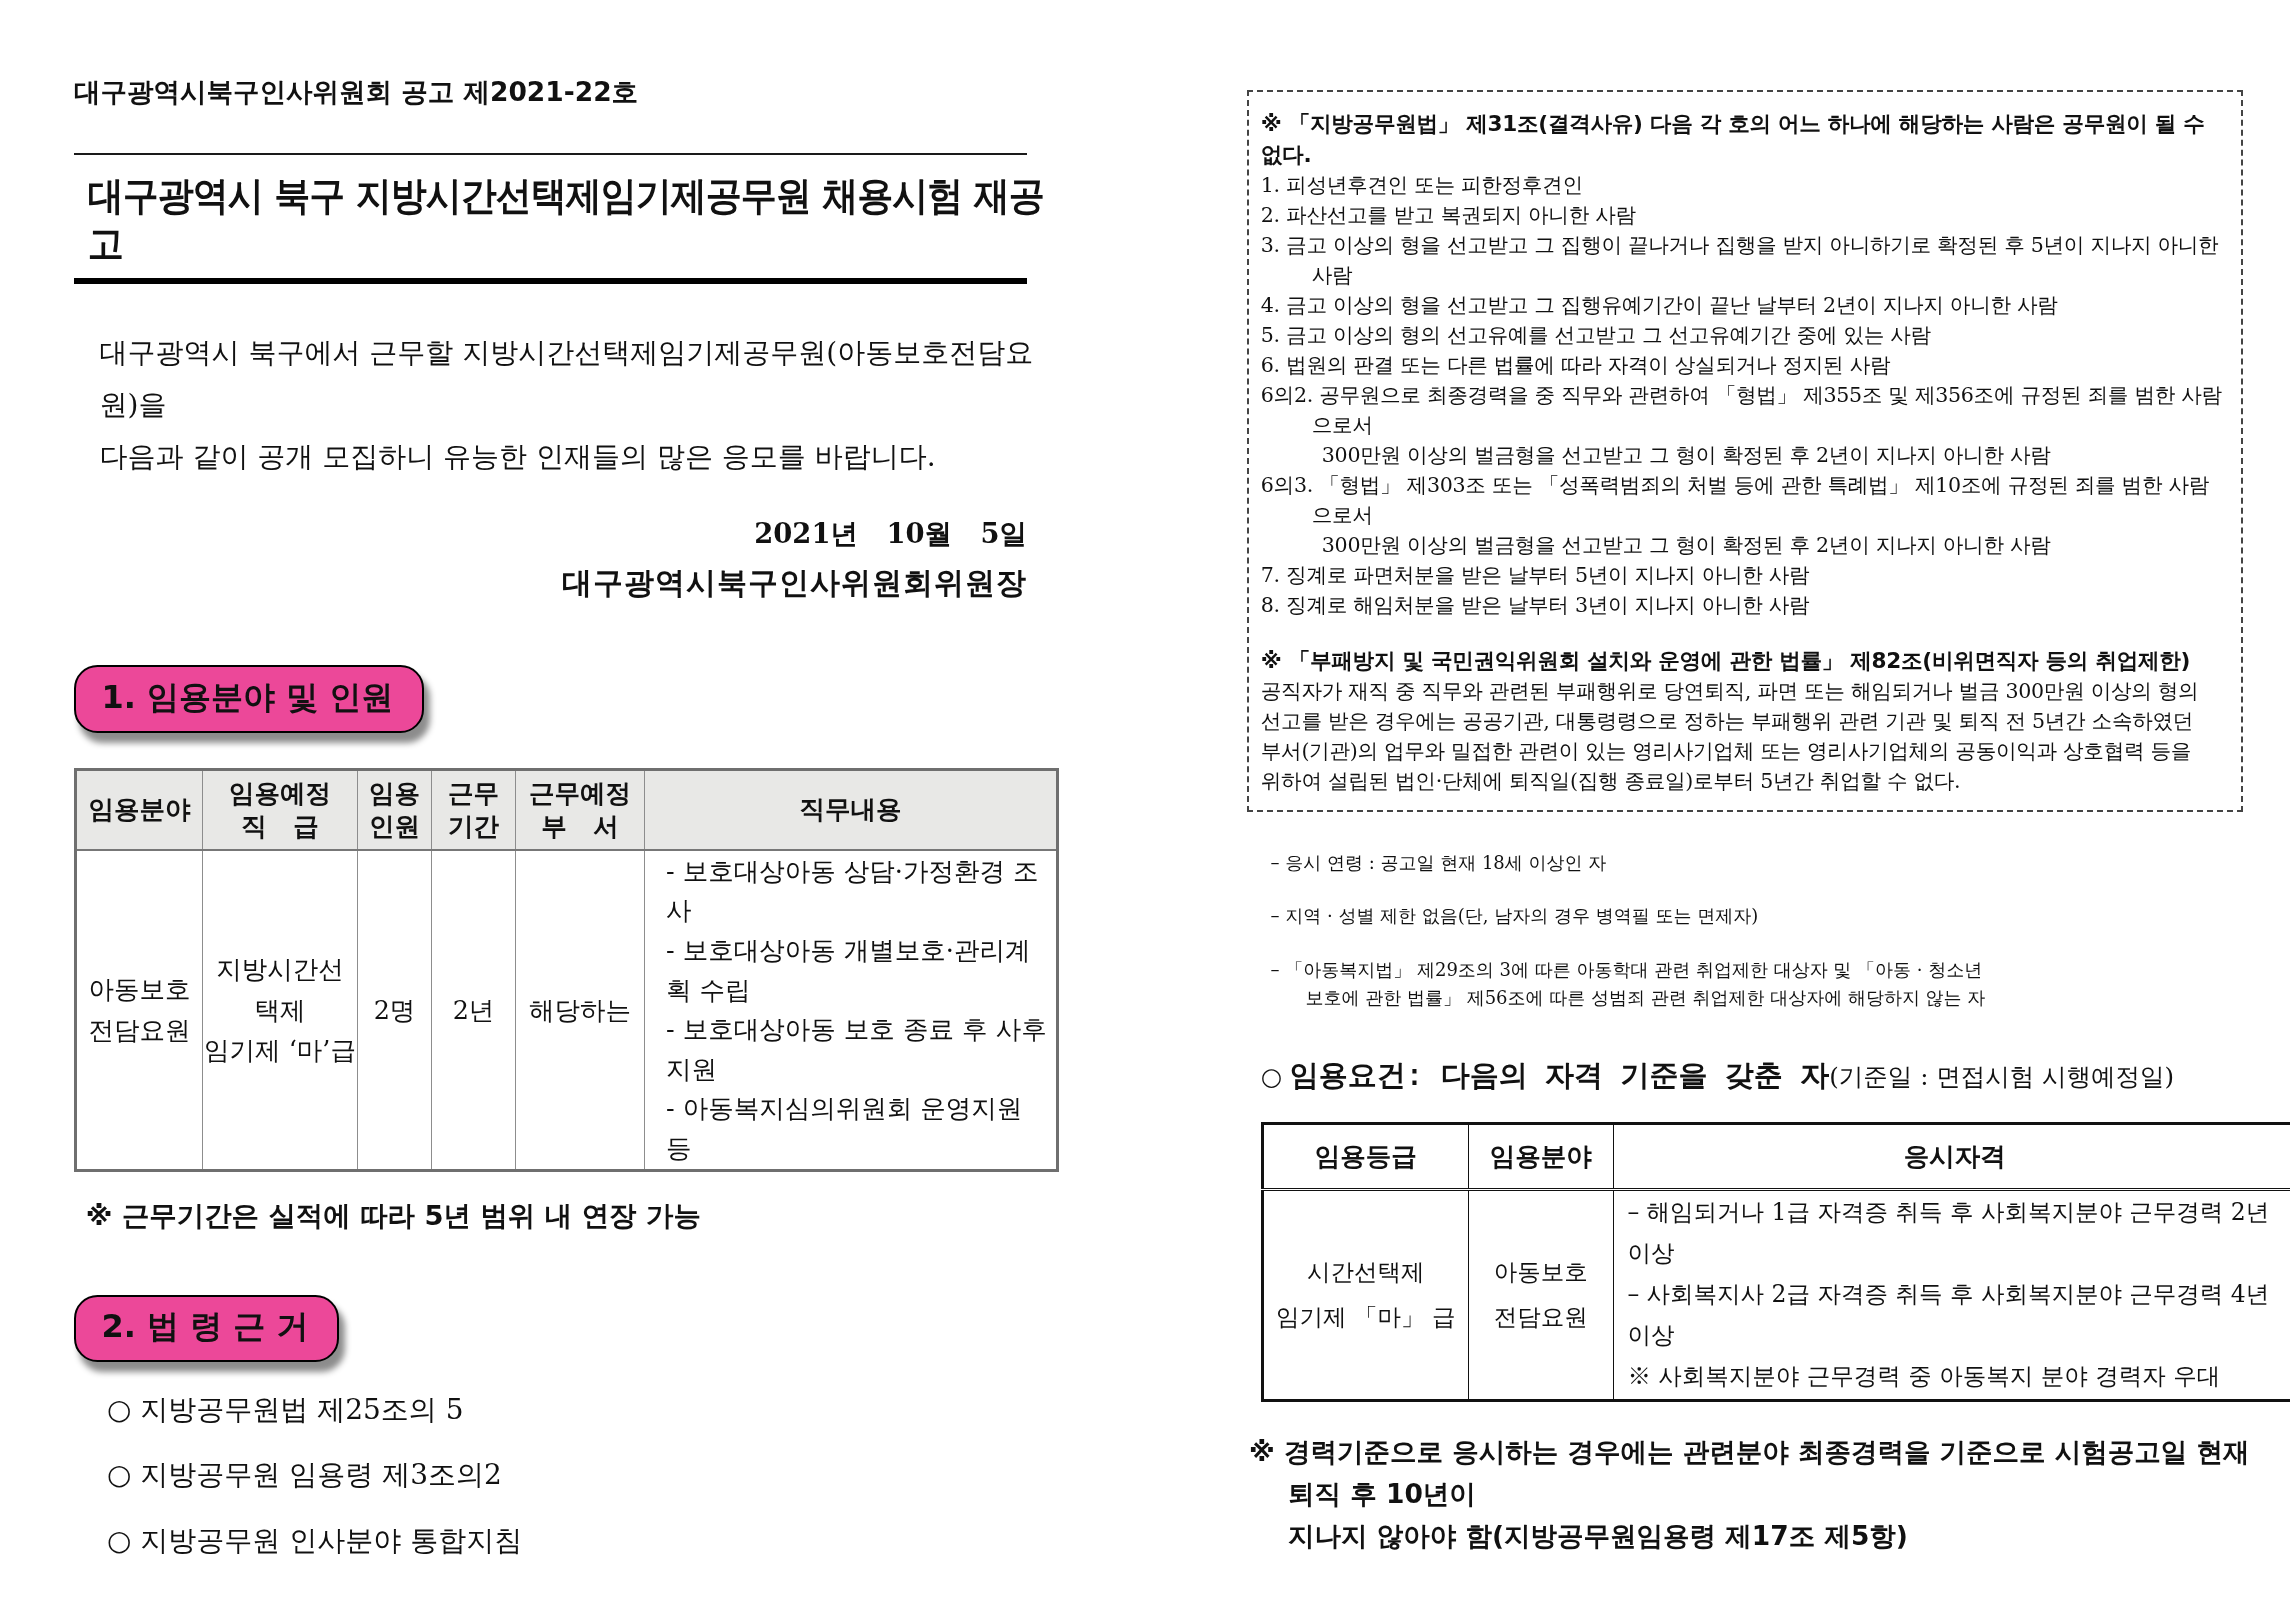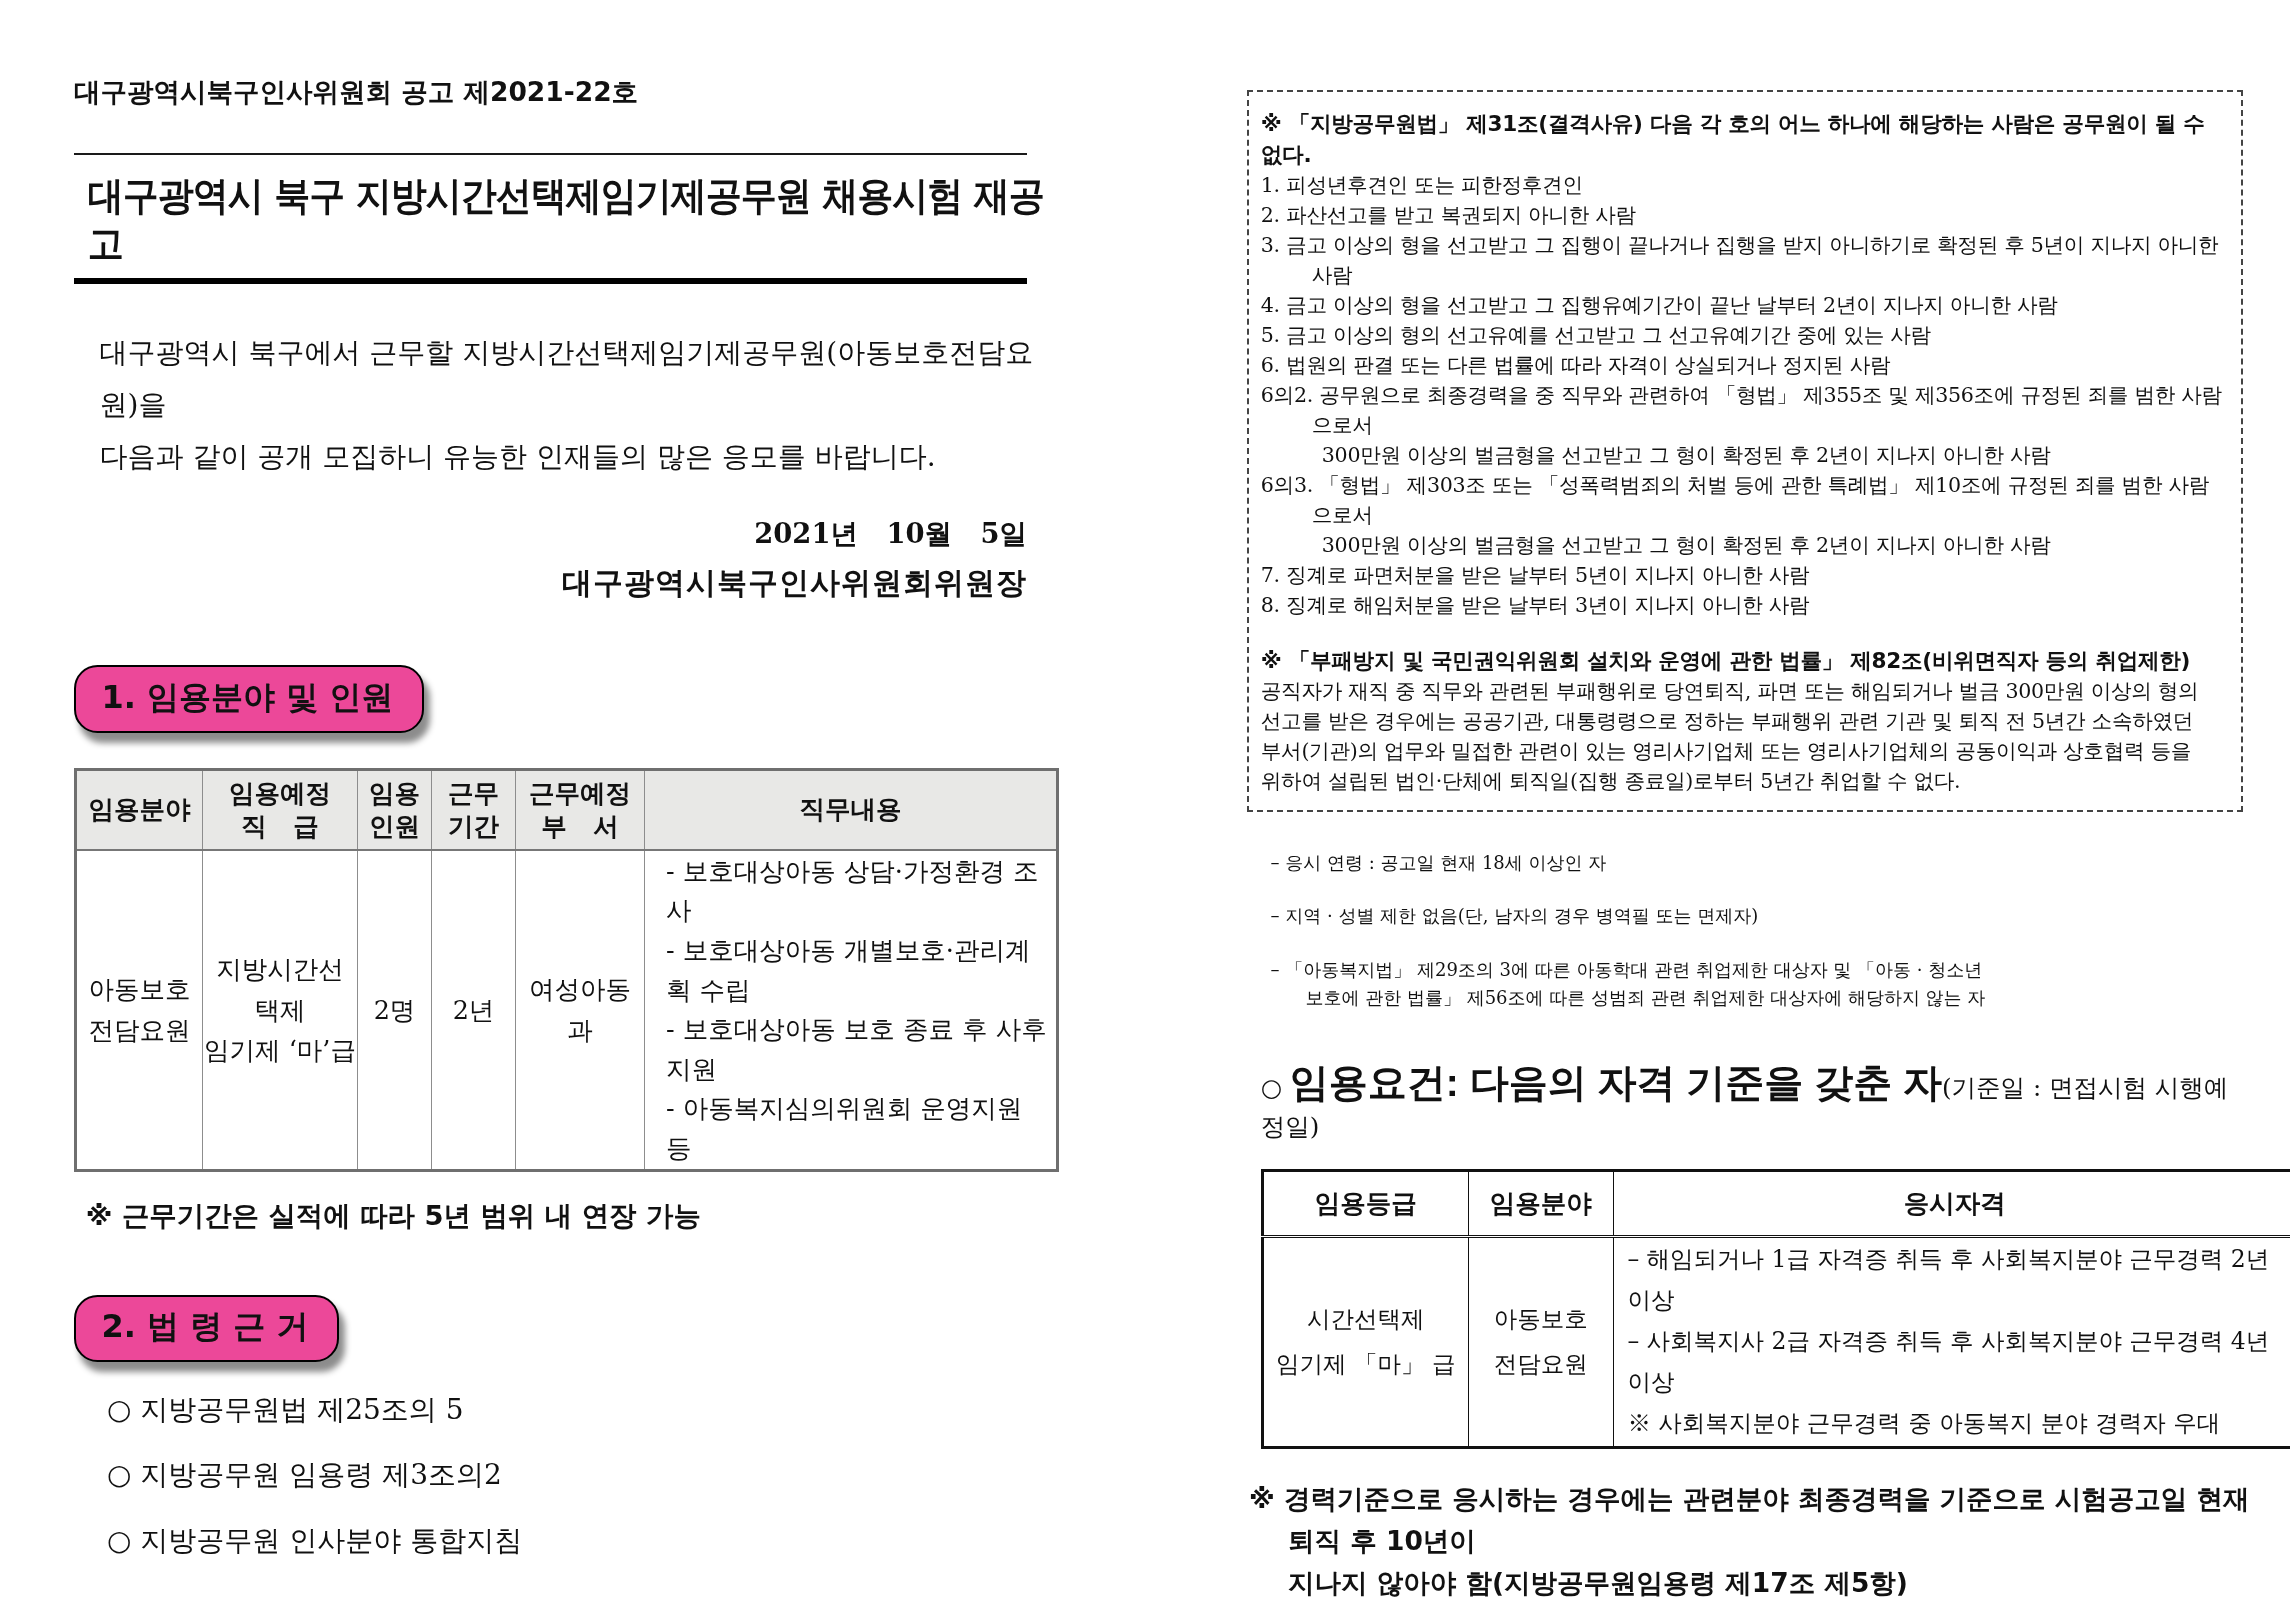--- a/index.html
+++ b/index.html
@@ -53,21 +53,21 @@
              line-height:31px;}
   .box-line{padding-left:51px;text-indent:-51px;}
   .box-line.cont{margin-left:61px;padding-left:0;text-indent:0;}
   .box-gap{height:25.5px;}
 
   .r-bullets{margin:37px 0 0 23.5px;}
   .r-bullet{font-size:18px;margin-top:25.5px;line-height:1.55;white-space:pre-line;
             padding-left:35px;text-indent:-35px;width:961px;}
 
   .req-heading{margin:45px 0 0 13.7px;font-size:24.5px;}
-  .req-heading .b{font-family:Liberation Sans, sans-serif;font-weight:800;font-size:39px;}
+  .req-heading .b{font-family:Liberation Mono, monospace;font-weight:800;font-size:29px;}
 
   .t2{margin:25.5px 0 0 13.7px;width:1038px;border:3.9px solid #111;
       font-size:23.5px;text-align:center;}
   .t2 th{border:1px solid #111;border-bottom:3.9px double #111;height:61px;
          font-family:"DejaVu Sans",sans-serif;font-weight:700;font-size:25.5px;}
   .t2 td{border:1px solid #111;height:182px;white-space:pre-line;line-height:1.9;}
   .t2 td.quals{text-align:left;padding-left:13.7px;white-space:normal;}
   .t2 td.quals div{line-height:1.75;}
 
   .r-notes{margin:29px 0 0 2px;}
@@ -124,21 +124,21 @@
         </tr>
       </thead>
       <tbody>
         <tr>
           <td>아동보호
 전담요원</td>
           <td>지방시간선택제
 임기제 ‘마’급</td>
           <td>2명</td>
           <td>2년</td>
-          <td>여성아동과</td>
+          <td>해당하는</td>
           <td class="duties">
             <div>- 보호대상아동 상담·가정환경 조사</div>
             <div>- 보호대상아동 개별보호·관리계획 수립</div>
             <div>- 보호대상아동 보호 종료 후 사후지원</div>
             <div>- 아동복지심의위원회 운영지원 등</div>
           </td>
         </tr>
       </tbody>
     </table>
 

